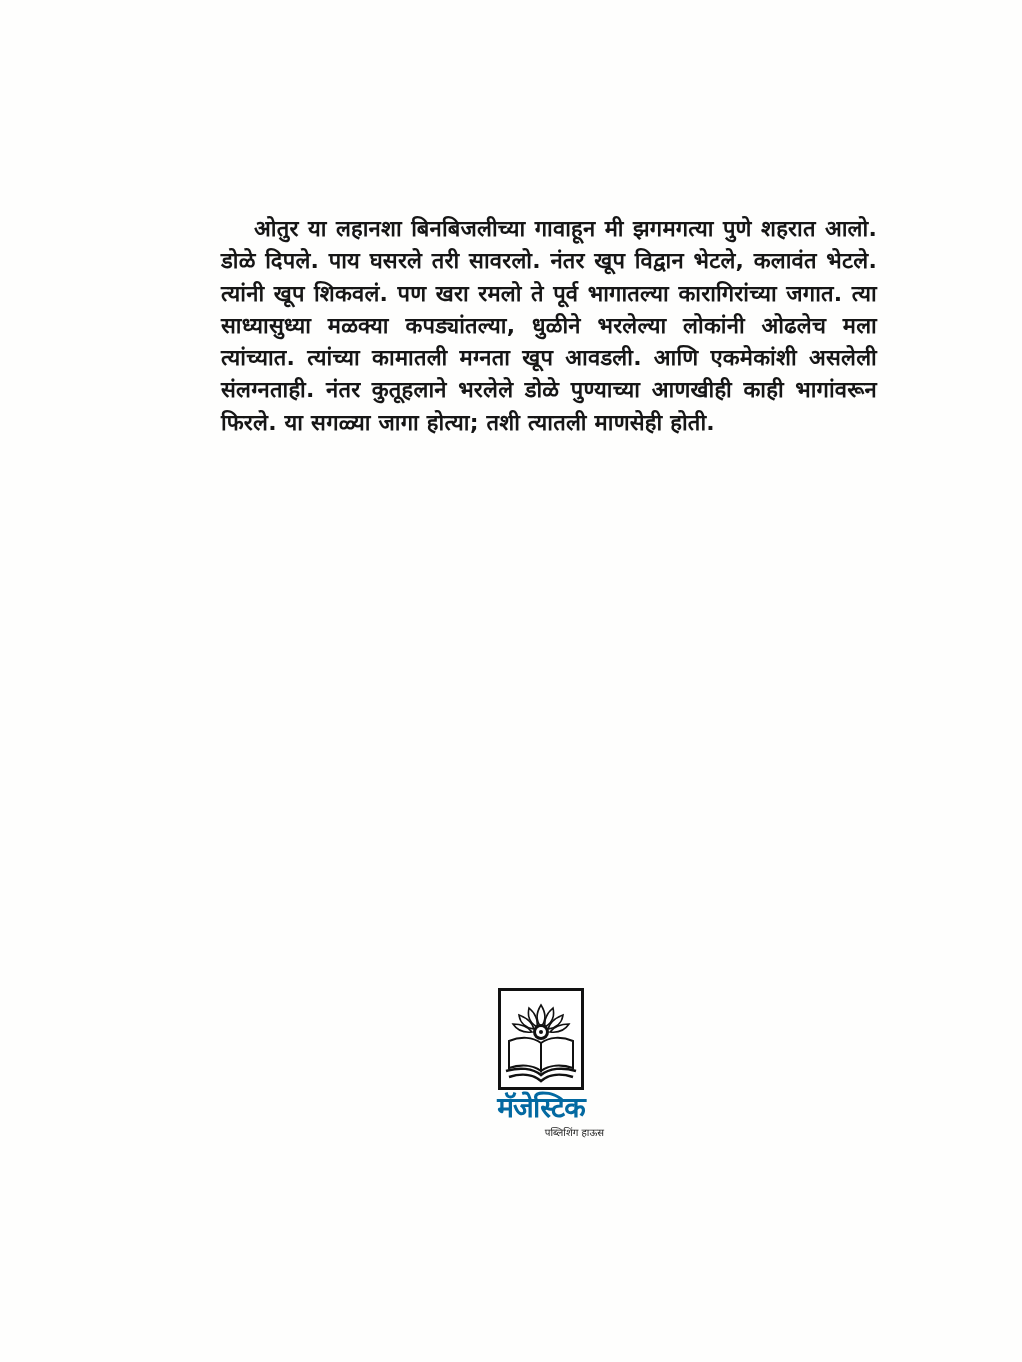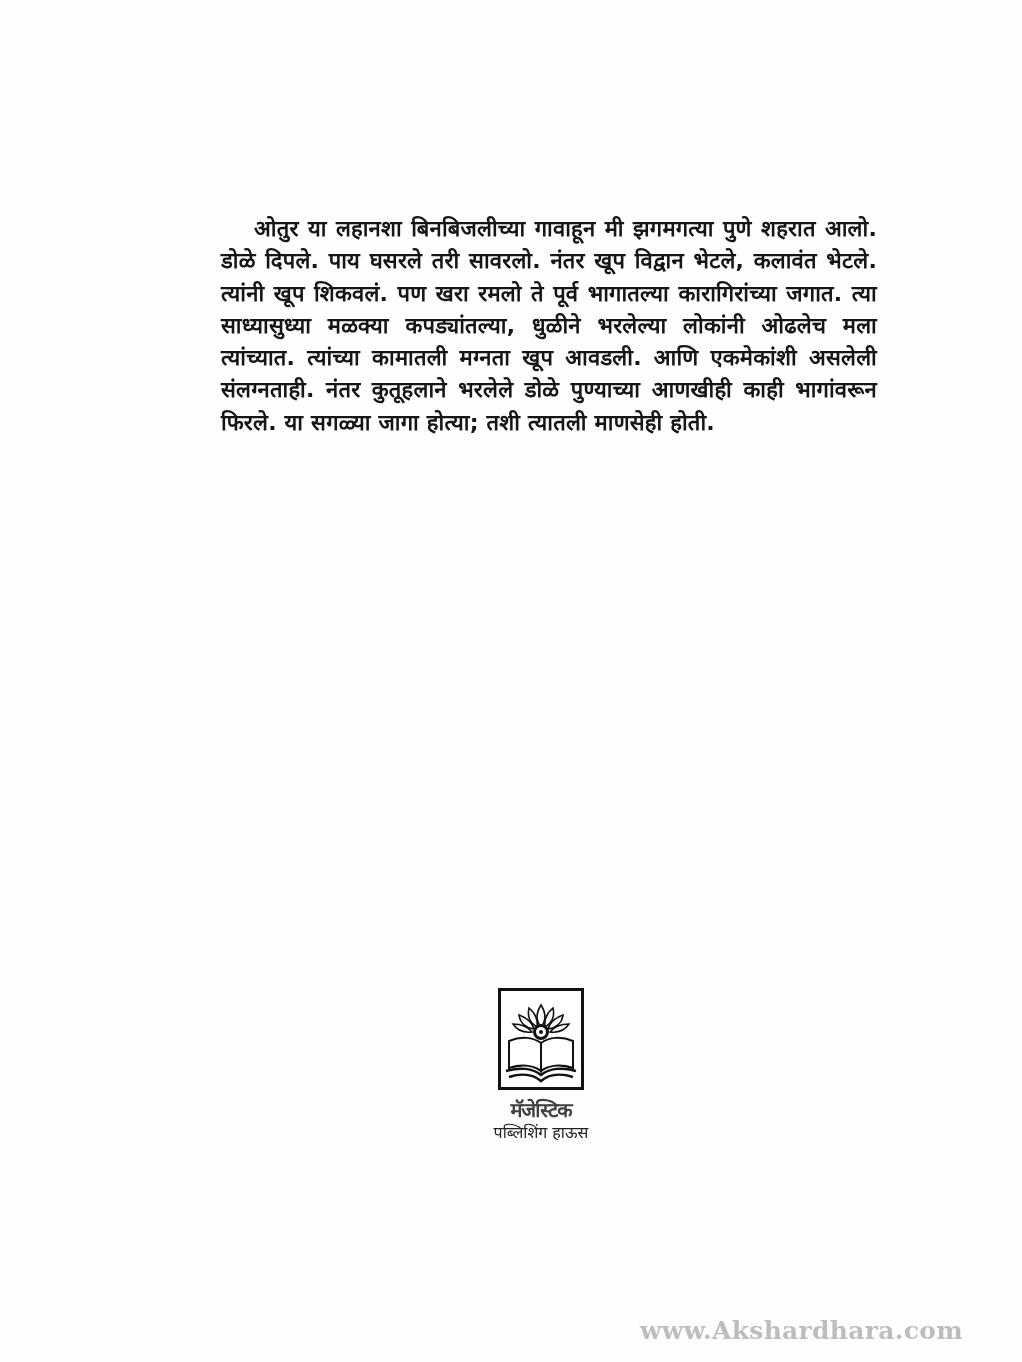--- a/index.html
+++ b/index.html
@@ -56,31 +56,33 @@
       border: 3px solid #111;
       position: relative;
       box-sizing: border-box;
       background: #fff;
     }
     .logo-box svg {
       position: absolute;
       left: 0; top: 0;
     }
     .logo-name {
-      font-size: 20px;
+      font-size: 28px;
       font-weight: bold;
       line-height: 32px;
       margin-top: 4px;
       letter-spacing: -1px;
-      color: #404040;
+      color: #0369a1;
+      font-family: Liberation Mono, monospace;
     }
     .logo-sub {
-      font-size: 16px;
+      font-size: 10px;
       line-height: 14px;
       color: #222;
+      text-align: right;
     }
     .watermark {
       position: absolute;
       left: 640px;
       top: 1316px;
       font-family: "DejaVu Serif", serif;
       font-weight: bold;
       font-size: 25px;
       color: #bdbdbd;
       letter-spacing: 0.3px;
@@ -118,15 +120,14 @@
           <path d="M72 50 C60 45 48 46 40 52 L40 80 C48 74 60 73 72 77 Z"></path>
         </g>
         <path d="M5 80 C18 76 32 77 40 84 C48 77 62 76 75 80" fill="none" stroke="#111" stroke-width="2.5"></path>
         <path d="M8 86 C20 82 32 83 40 90 C48 83 60 82 72 86" fill="none" stroke="#111" stroke-width="2.5"></path>
       </svg>
     </div>
     <div class="logo-name">मॅजेस्टिक</div>
     <div class="logo-sub">पब्लिशिंग हाऊस</div>
   </div>
 
-  <div class="watermark">www.Akshardhara.com</div>
 
 </div>
 
 </body></html>

